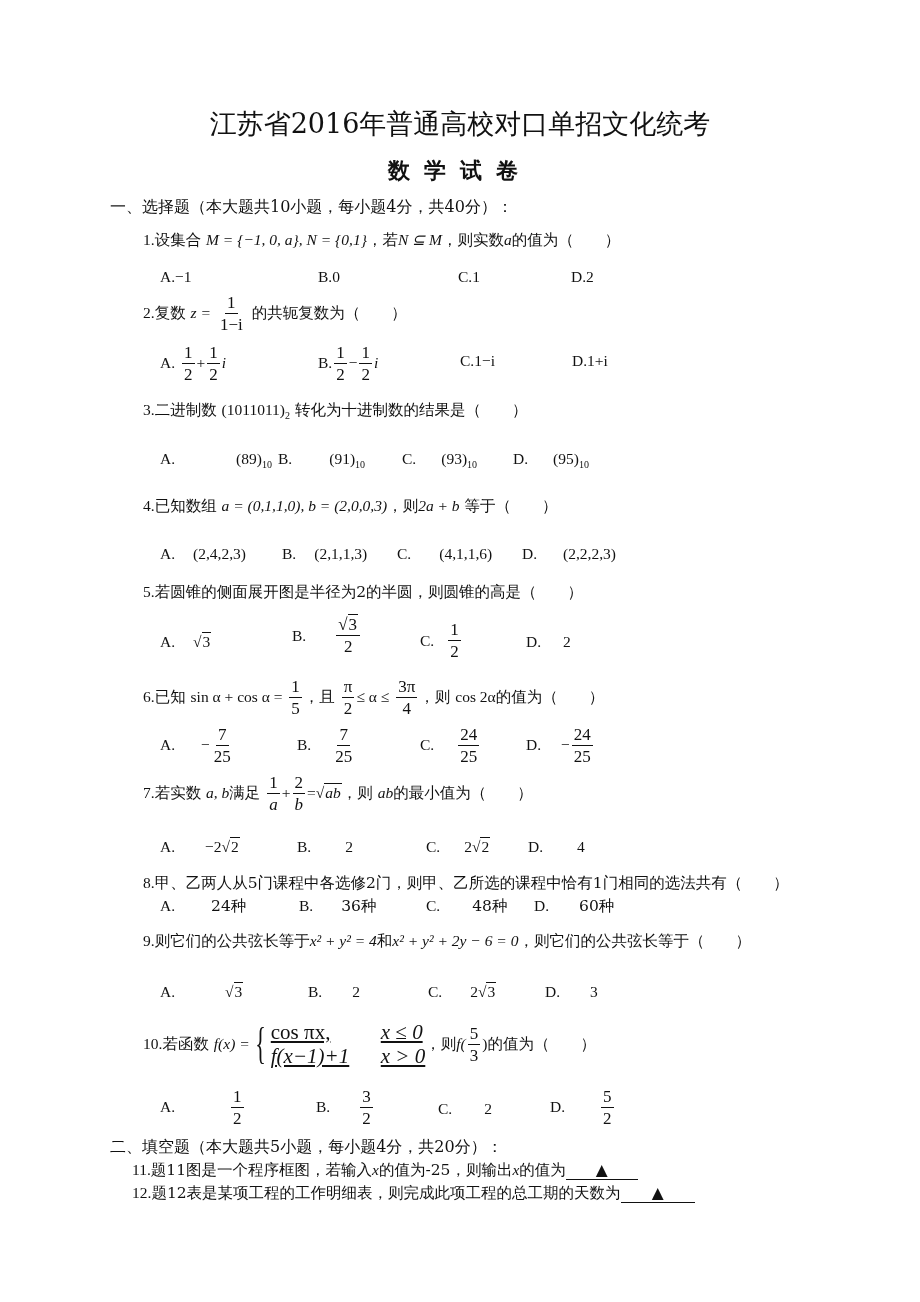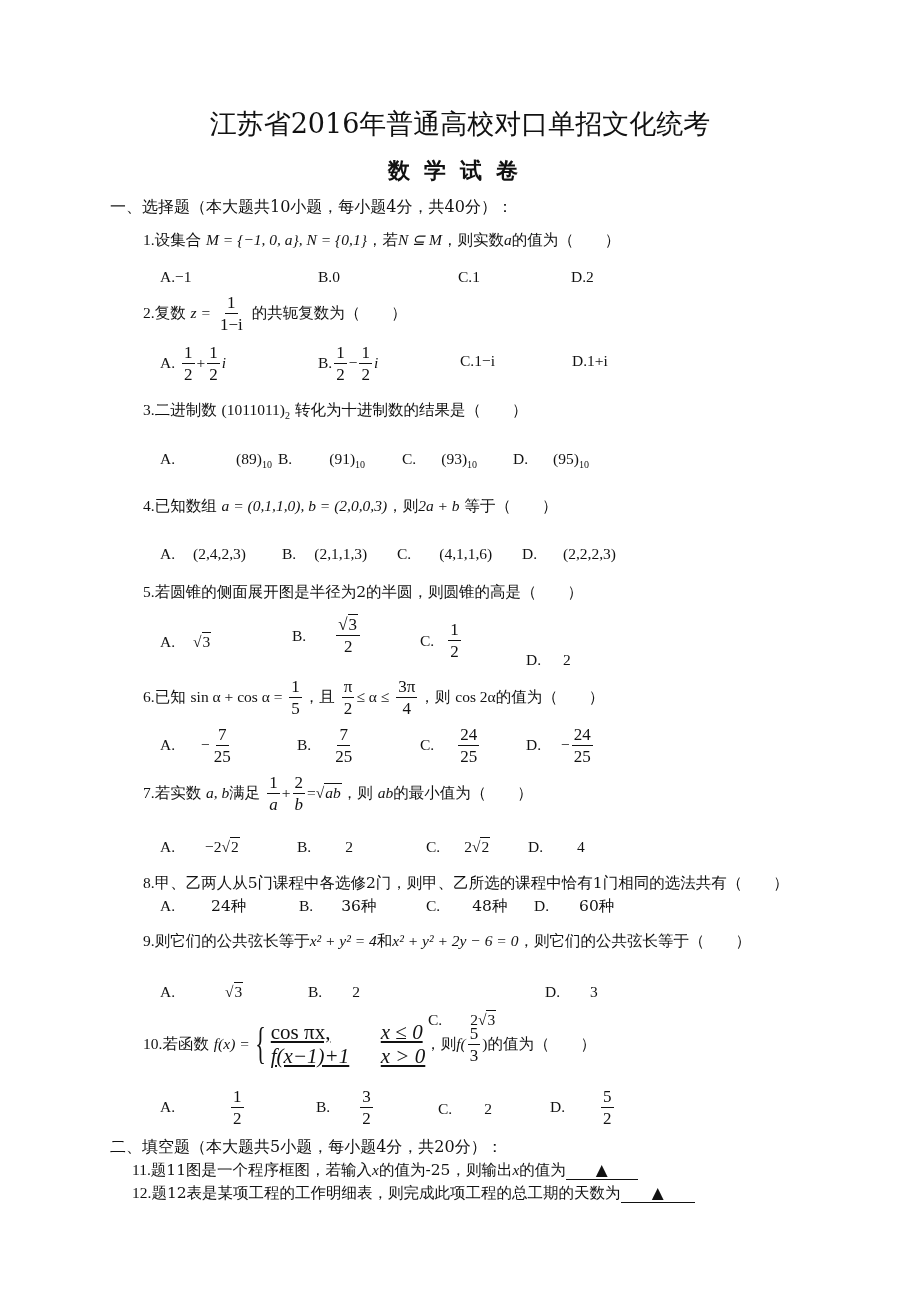--- a/index.html
+++ b/index.html
@@ -96,21 +96,21 @@
 <div class="abs q" style="left:143px; top:582px;"><span class="rm">5.</span><span>若圆锥的侧面展开图是半径为2的半圆，则圆锥的高是（　　）</span></div>
 <div class="abs opt" style="left:160px; top:633px;"><span class="rm">A.</span><span class="sqrt" style="margin-left:18px">√<span class="rad">3</span></span></div>
 <div class="abs opt" style="left:292px; top:614px;"><span class="rm" style="vertical-align:middle;">B.</span><span class="frac" style="margin-left:30px">
       <span class="n sqrt">√<span class="rad">3</span></span>
       <span class="d">2</span>
     </span></div>
 <div class="abs opt" style="left:420px; top:619px;"><span class="rm" style="vertical-align:middle;">C.</span><span class="frac" style="margin-left:14px">
       <span class="n">1</span>
       <span class="d">2</span>
     </span></div>
-<div class="abs opt rm" style="left:526px; top:651px;text-align:right;"><span>D.</span><span style="margin-left:22px">2</span></div>
+<div class="abs opt rm" style="left:526px; top:633px;text-align:right;"><span>D.</span><span style="margin-left:22px">2</span></div>
 
 <div class="abs q" style="left:143px; top:676px;">
   <span class="rm">6.</span><span>已知</span>
   <span class="rm">sin α + cos α =</span>
   <span class="frac">
       <span class="n">1</span>
       <span class="d">5</span>
     </span><span>，且</span>
   <span class="frac">
       <span class="n">π</span>
@@ -160,21 +160,21 @@
 <div class="abs opt" style="left:160px; top:896px;"><span class="rm">A.</span><span style="margin-left:36px">24种</span></div>
 <div class="abs opt" style="left:299px; top:896px;"><span class="rm">B.</span><span style="margin-left:28px">36种</span></div>
 <div class="abs opt" style="left:426px; top:896px;"><span class="rm">C.</span><span style="margin-left:32px">48种</span></div>
 <div class="abs opt" style="left:534px; top:896px;"><span class="rm">D.</span><span style="margin-left:30px">60种</span></div>
 
 <div class="abs q" style="left:143px; top:931px;">
   <span class="rm">9.</span><span>则它们的公共弦长等于</span><i class="m">x² + y² = 4</i><span>和</span><i class="m">x² + y² + 2y − 6 = 0</i><span>，则它们的公共弦长等于（　　）</span>
 </div>
 <div class="abs opt rm" style="left:160px; top:983px;"><span>A.</span><span style="margin-left:50px"></span><span class="sqrt">√<span class="rad">3</span></span></div>
 <div class="abs opt rm" style="left:308px; top:983px;"><span>B.</span><span style="margin-left:30px">2</span></div>
-<div class="abs opt rm" style="left:428px; top:983px;margin-top:28px;"><span>C.</span><span style="margin-left:28px">2</span><span class="sqrt">√<span class="rad">3</span></span></div>
+<div class="abs opt rm" style="left:428px; top:983px;"><span>C.</span><span style="margin-left:28px">2</span><span class="sqrt">√<span class="rad">3</span></span></div>
 <div class="abs opt rm" style="left:545px; top:983px;"><span>D.</span><span style="margin-left:30px">3</span></div>
 
 <div class="abs q" style="left:143px; top:1020px;">
   <span class="rm" style="vertical-align:middle">10.</span><span style="vertical-align:middle">若函数</span>
   <i class="m" style="vertical-align:middle">f(x) =</i><span class="brace">{</span><span class="piece">
     <span class="row">
         <span class="c1">cos πx,</span>
         <i class="m">x ≤ 0</i>
       </span>
     <span class="row">

